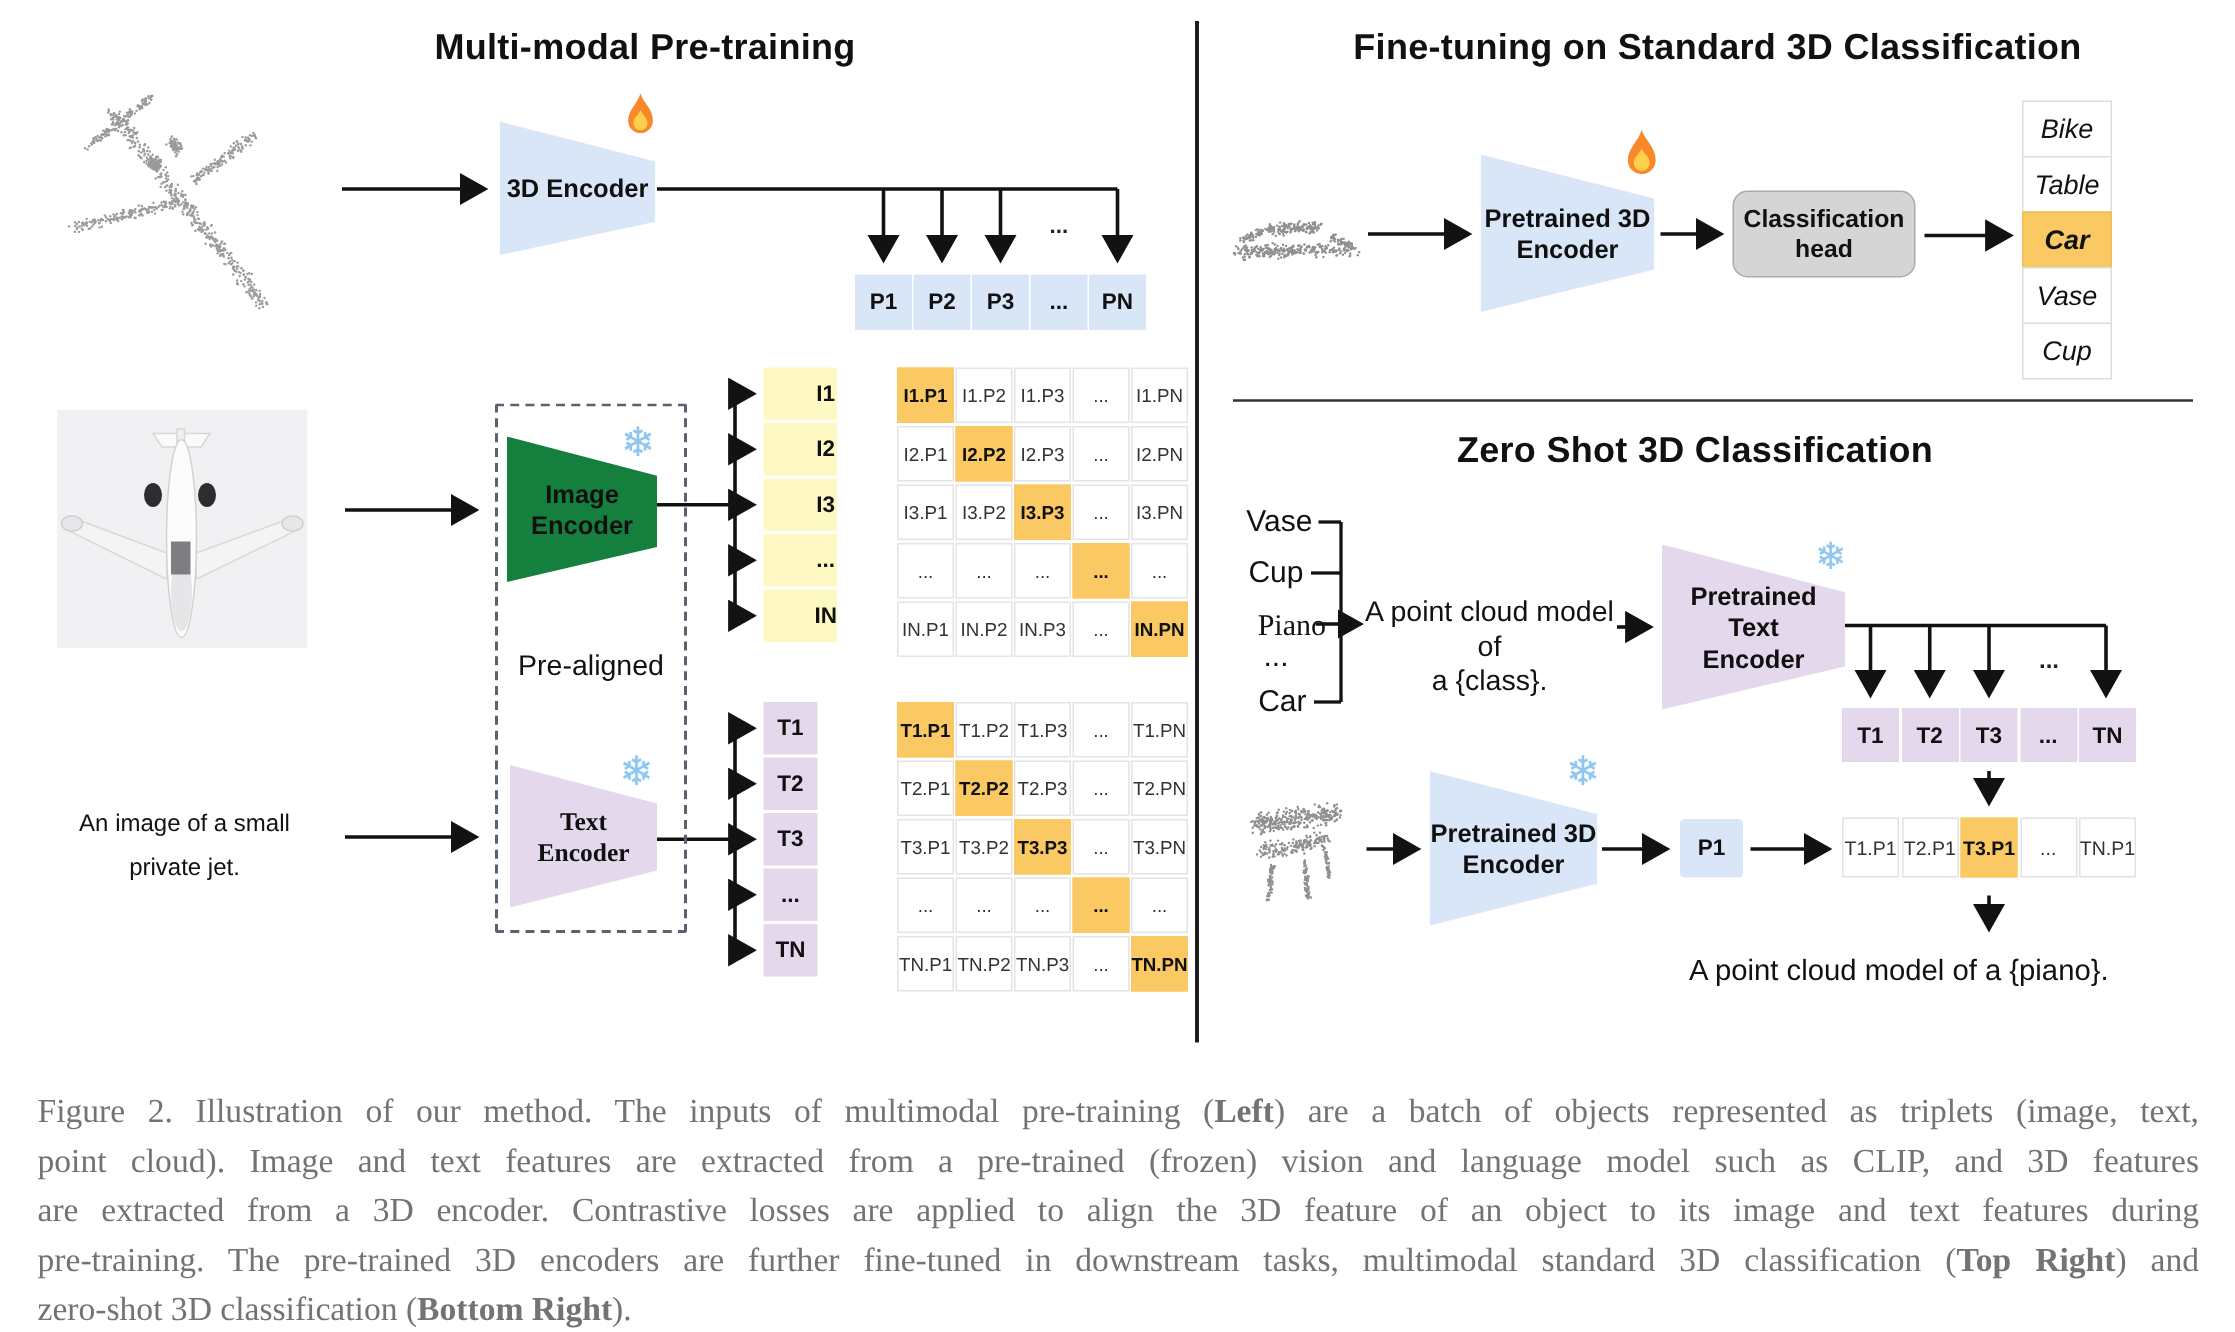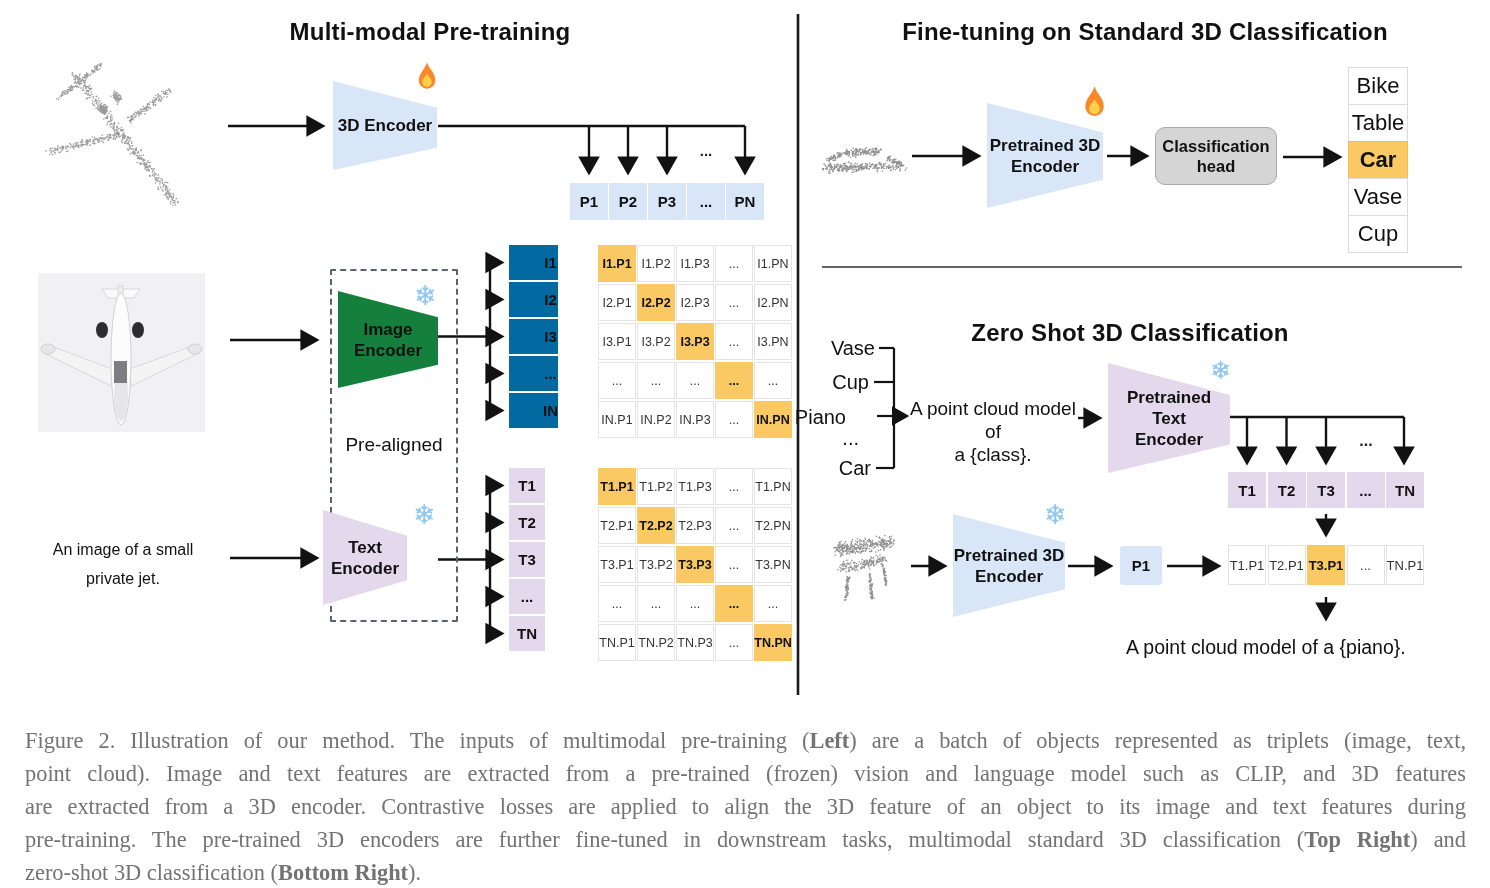--- a/index.html
+++ b/index.html
@@ -14,30 +14,30 @@
         font-weight:700;font-size:17px;line-height:21px;color:#101010;}
   .trap-blue{background:#d9e6f8;}
   .trap-green{background:#15803d;}
   .trap-purple{background:#e4d8ec;}
   .shape-r{clip-path:polygon(0 0,100% 28%,100% 75%,0 100%);}
   
   .pgrid{display:grid;grid-template-columns:repeat(5,38px);column-gap:1px;}
   .phead{height:37px;background:#d9e6f8;font-weight:700;font-size:15px;}
   .labelcol{display:grid;grid-template-rows:repeat(5,35px);row-gap:2px;width:36px;}
   .lcell{font-weight:700;font-size:15px;}
-  .lgreen{background:#0369a1;padding-left:34px;}
+  .lgreen{background:#fef9c3;padding-left:34px;}
   .lpurple{background:#e4d8ec;}
   .mgrid{display:grid;grid-template-columns:repeat(5,38px);gap:2px 1px;padding-left:28px;}
   .mcell{height:35px;background:#fff;border:1px solid #e4e4e7;font-size:12.5px;color:#333;
          display:flex;align-items:center;justify-content:center;}
   .mcell.hl{background:#fac964;border-color:#fac964;font-weight:700;color:#111;}
   
   .classcol{width:60px;display:flex;flex-direction:column;}
   .classcell{height:36px;background:#fff;border:1px solid #ddd;margin-top:-1px;
-             font-size:22px;display:flex;align-items:center;justify-content:center;}
+             font-size:18px;display:flex;align-items:center;justify-content:center;font-style:italic;}
   .classcell.hl{background:#fac964;border-color:#f0bd55;font-weight:700;}
   
   .trow{display:grid;grid-template-columns:repeat(5,38px);column-gap:1.5px;}
   .tcell{height:36px;background:#e4d8ec;font-weight:700;font-size:15px;
          display:flex;align-items:center;justify-content:center;}
   .rcell{height:38px;background:#fff;border:1px solid #e2e2e5;font-size:13px;color:#333;
          display:flex;align-items:center;justify-content:center;}
   .rcell.hl{background:#fac964;border-color:#fac964;font-weight:700;color:#111;}
   .snow{position:absolute;font-family:"DejaVu Sans",sans-serif;color:#8fc6ef;
         font-size:27px;line-height:27px;text-shadow:0 0 1px #bfe0f7;}
@@ -1137,21 +1137,21 @@
   <path d="M12 1 C13.5 6.5 19 9.5 19 16.5 a7 7 0 0 1 -14 0 C5 10.5 10.3 7 12 1 Z" fill="#f9882b"></path>
   <path d="M12 10.5 c1.1 3 4 4.2 4 7.4 a4 4 0 0 1 -8 0 c0-3.4 2.9-4.4 4-7.4 Z" fill="#ffd04c"></path>
 </svg>
 
 <div class="trap trap-green shape-r" style="left:338px;top:291px;width:100px;height:97px;clip-path:polygon(0 0,100% 27%,100% 76%,0 100%);">
   <span>Image</span>
   <span>Encoder</span>
 </div>
 <div class="snow" style="left:414px;top:282px;">❄</div>
 
-<div class="trap trap-purple shape-r" style="left:323px;top:510px;width:84px;height:95px;clip-path:polygon(0 0,100% 27%,100% 74%,0 100%);">
+<div class="trap trap-purple shape-r" style="left:340px;top:510px;width:98px;height:95px;clip-path:polygon(0 0,100% 27%,100% 74%,0 100%);font-family:Liberation Serif, serif;">
   <span>Text</span>
   <span>Encoder</span>
 </div>
 <div class="snow" style="left:413px;top:501px;">❄</div>
 
 <div class="abs dots" style="left:694px;top:142px;width:24px;">...</div>
 
 <div class="abs pgrid" style="left:570px;top:183px;">
   <div class="phead ctr">P1</div>
   <div class="phead ctr">P2</div>
@@ -1782,25 +1782,25 @@
 </div>
 
 <div class="abs classcol" style="left:1348px;top:68px;">
   <div class="classcell">Bike</div>
   <div class="classcell">Table</div>
   <div class="classcell hl">Car</div>
   <div class="classcell">Vase</div>
   <div class="classcell">Cup</div>
 </div>
 
-<div class="abs panel-title" style="left:900px;top:287px;width:460px;margin-top:32px;">Zero Shot 3D Classification</div>
+<div class="abs panel-title" style="left:900px;top:287px;width:460px;">Zero Shot 3D Classification</div>
 
 <div class="abs sidelabel" style="left:807px;top:337px;width:68px;">Vase</div>
 <div class="abs sidelabel" style="left:807px;top:371px;width:62px;">Cup</div>
-<div class="abs sidelabel" style="left:776px;top:406px;width:70px;">Piano</div>
+<div class="abs sidelabel" style="left:814px;top:406px;width:70px;font-family:Liberation Serif, serif;">Piano</div>
 <div class="abs sidelabel" style="left:807px;top:427px;width:52px;">...</div>
 <div class="abs sidelabel" style="left:807px;top:457px;width:64px;">Car</div>
 
 <div class="abs" style="left:903px;top:397px;width:180px;font-size:19px;line-height:23px;text-align:center;">
   <div>A point cloud model of</div>
   <div>a {class}.</div>
 </div>
 
 <div class="trap trap-purple" style="left:1108px;top:363px;width:122px;height:110px;clip-path:polygon(0 0,100% 29%,100% 74%,0 100%);">
   <span>Pretrained Text</span>

